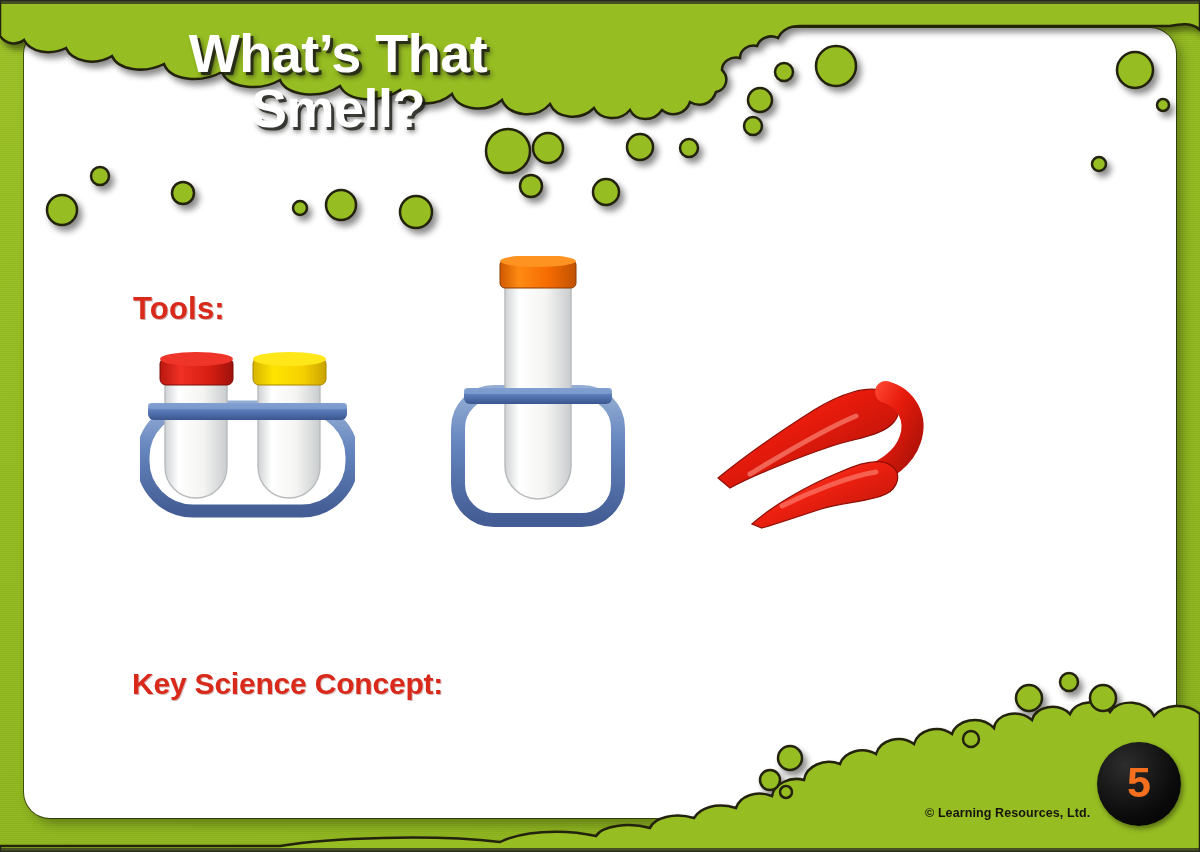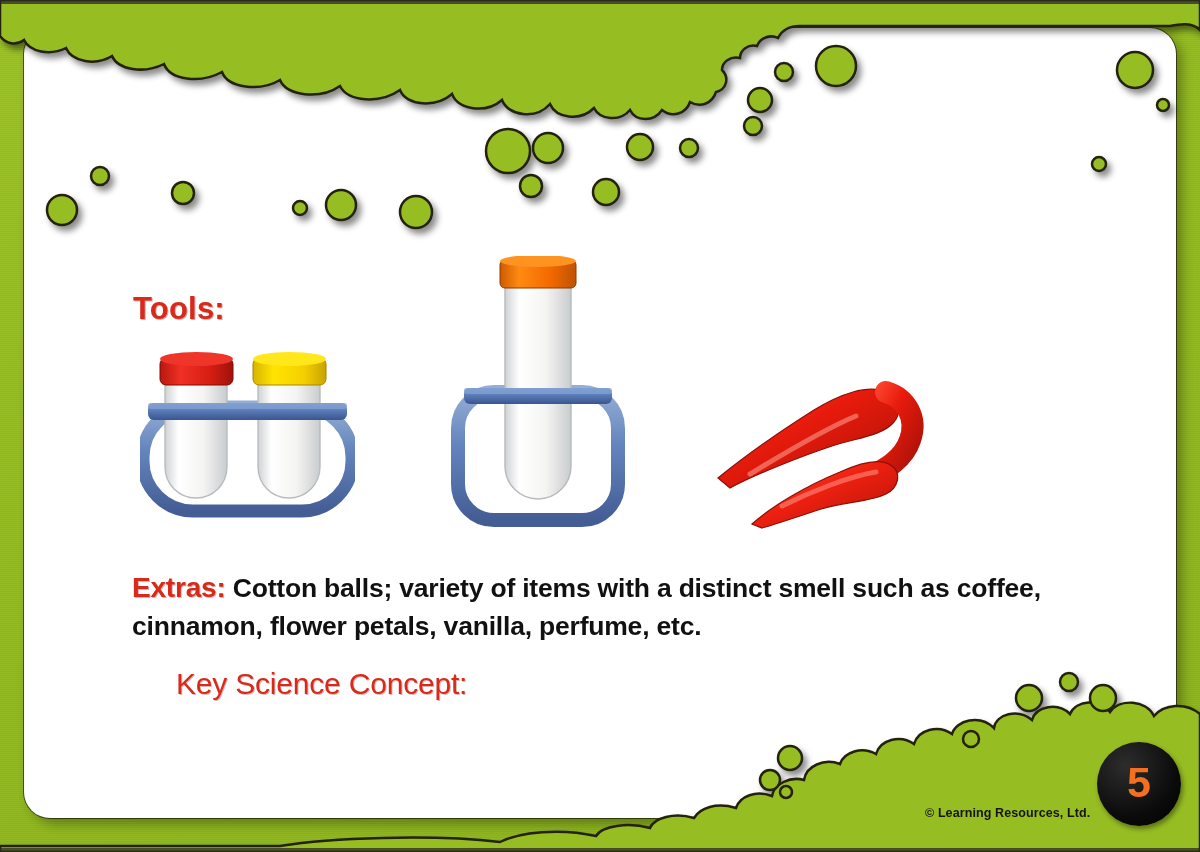--- a/index.html
+++ b/index.html
@@ -130,25 +130,24 @@
   .extras .red {
     color: #d8291a;
     font-size: 28px;
     text-shadow: 1px 1px 0 rgba(120,18,10,.3);
   }
   .concept-head {
     position: absolute;
     left: 132px;
     top: 655px;
     font-size: 30px;
-    font-weight: normal;
+    font-weight: bold;
     color: #d8291a;
     letter-spacing: -0.2px;
     text-shadow: 1px 1px 0 rgba(120,18,10,.3);
-    margin-left: 44px;
   }
   .concept-body {
     position: absolute;
     left: 132px;
     top: 697px;
     font-size: 26.5px;
     font-weight: bold;
     color: #111111;
     letter-spacing: -0.2px;
   }
@@ -276,20 +275,24 @@
       <circle cx="770" cy="118" r="10" fill="#96bd22" stroke="#24210f" stroke-width="2.5"></circle>
       <circle cx="790" cy="96" r="12" fill="#96bd22" stroke="#24210f" stroke-width="2.5"></circle>
       <circle cx="1029" cy="36" r="13" fill="#96bd22" stroke="#24210f" stroke-width="2.5"></circle>
       <circle cx="1069" cy="20" r="9" fill="#96bd22" stroke="#24210f" stroke-width="2.5"></circle>
       <circle cx="1103" cy="36" r="13" fill="#96bd22" stroke="#24210f" stroke-width="2.5"></circle>
       <circle cx="971" cy="77" r="8" fill="#96bd22" stroke="#24210f" stroke-width="2.5"></circle>
       <circle cx="786" cy="130" r="6" fill="#96bd22" stroke="#24210f" stroke-width="2.5"></circle>
     </g>
   </svg>
 
+  <div class="title">
+    <span>What’s That</span>
+    <span class="l2">Smell?</span>
+  </div>
 
   <div class="content">
 
     <div class="tools-label">Tools:</div>
 
     <div class="tools-row">
 
       <svg class="tool tool-a" viewBox="0 0 215 168">
         <defs>
           <linearGradient id="tubeG" x1="0" y1="0" x2="1" y2="0">
@@ -376,24 +379,20 @@
 
         <path d="M42,148 C62,130 96,110 130,96 C152,86 172,82 182,90
                  C192,98 188,112 176,118 C160,126 132,126 108,134
                  C84,142 60,150 52,152 Z" fill="url(#twB)" stroke="#8d0e06" stroke-width="1.2"></path>
 
         <path d="M40,98 C70,80 112,54 146,40" fill="none" stroke="#ff9585" stroke-width="5" opacity=".6" stroke-linecap="round"></path>
         <path d="M72,130 C100,116 140,100 166,96" fill="none" stroke="#ff9585" stroke-width="5" opacity=".55" stroke-linecap="round"></path>
       </svg>
     </div>
 
-    <div class="extras">
-      <span class="red">Extras:</span>
-      <span>Cotton balls; variety of items with a distinct smell such as coffee, cinnamon, flower petals, vanilla, perfume, etc.</span>
-    </div>
 
     <div class="concept-head">Key Science Concept:</div>
   </div>
 
   <div class="copyright">© Learning Resources, Ltd.</div>
 
   <div class="page-badge">
     <span>5</span>
   </div>
 

